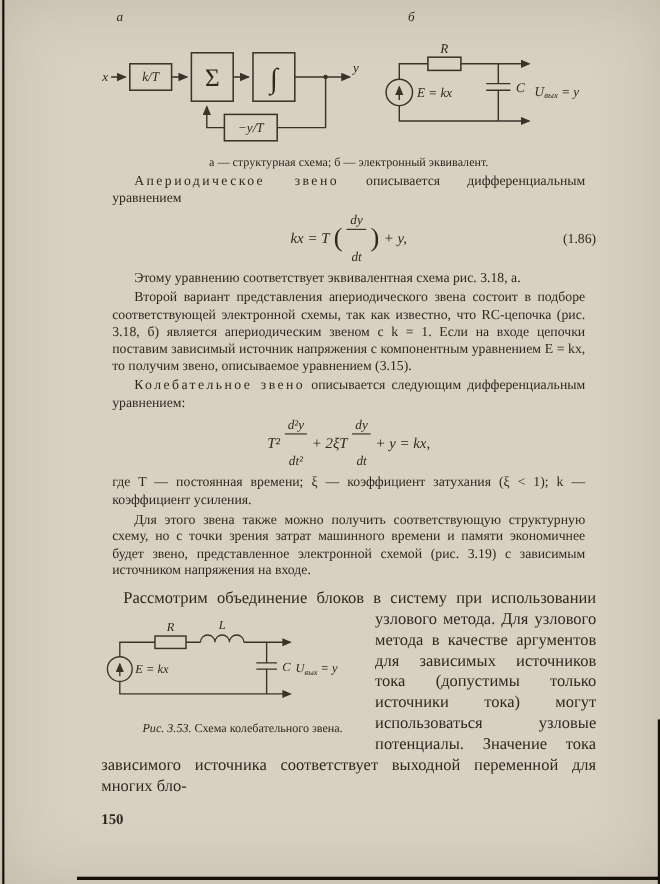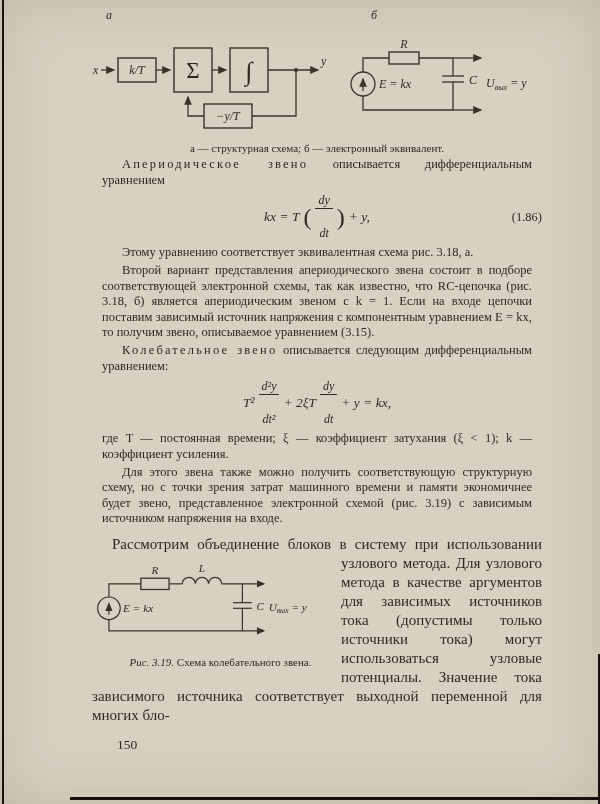--- a/index.html
+++ b/index.html
@@ -51,21 +51,21 @@
   .frac .den{padding-top:1px;margin-top:17px;}
   .paren{font-size:24px;font-style:normal;font-weight:300;line-height:1;}
   .eq-tag{position:absolute;right:0;top:50%;transform:translateY(-50%);font-style:normal;font-size:12.5px;}
   
   .p-large{
     margin-top:8px;font-size:15px;line-height:19px;text-align:justify;
   }
   .fig319-float{
     float:left;width:237px;margin:5px 12px 2px 0;display:block;
   }
-  .pageno{clear:both;padding-top:12px;font-weight:normal;font-size:13.5px;margin-left:25px;}
+  .pageno{clear:both;padding-top:12px;font-weight:bold;font-size:13.5px;}
 </style>
 </head>
 <body>
 
 <div class="page">
   <div class="scan-edge-left"></div>
   <div class="scan-edge-bottom"></div>
   <div class="scan-edge-right"></div>
 
   <div class="content">
@@ -207,21 +207,21 @@
           <rect class="box" x="52" y="20" width="30" height="12"></rect>
           <text class="mi" x="67" y="15" text-anchor="middle" font-size="11">R</text>
           <text class="mi" x="117" y="13" text-anchor="middle" font-size="11">L</text>
           <text class="mi" x="33" y="56" font-size="11">E = kx</text>
           <text class="mi" x="175" y="54" font-size="11">C</text>
           <text x="188" y="55" font-size="11.5" class="mi">
             <tspan>U</tspan><tspan class="sub" dy="2.5">вых</tspan><tspan dy="-2.5" dx="3">= y</tspan>
           </text>
         </svg>
         <span class="cap319">
-          <i>Рис. 3.19.</i> <span>Схема колебательного звена.</span>
+          <i>Рис. 3.53.</i> <span>Схема колебательного звена.</span>
         </span>
       </span>
       <span>Для узлового метода в качестве аргументов для зависимых источников тока (допустимы только источники тока) могут использоваться узловые потенциалы. Значение тока зависимого источника соответствует выходной переменной для многих бло-</span>
     </div>
 
     <div class="pageno">150</div>
   </div>
 </div>
 
 </body></html>

